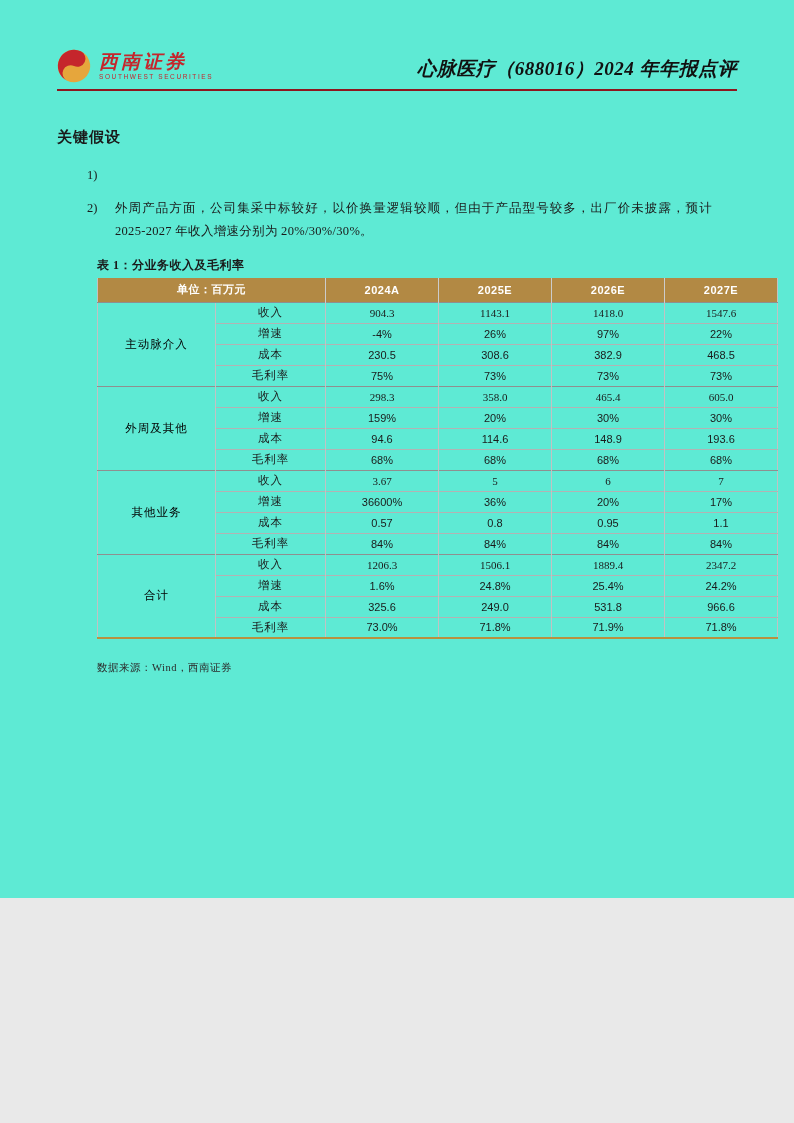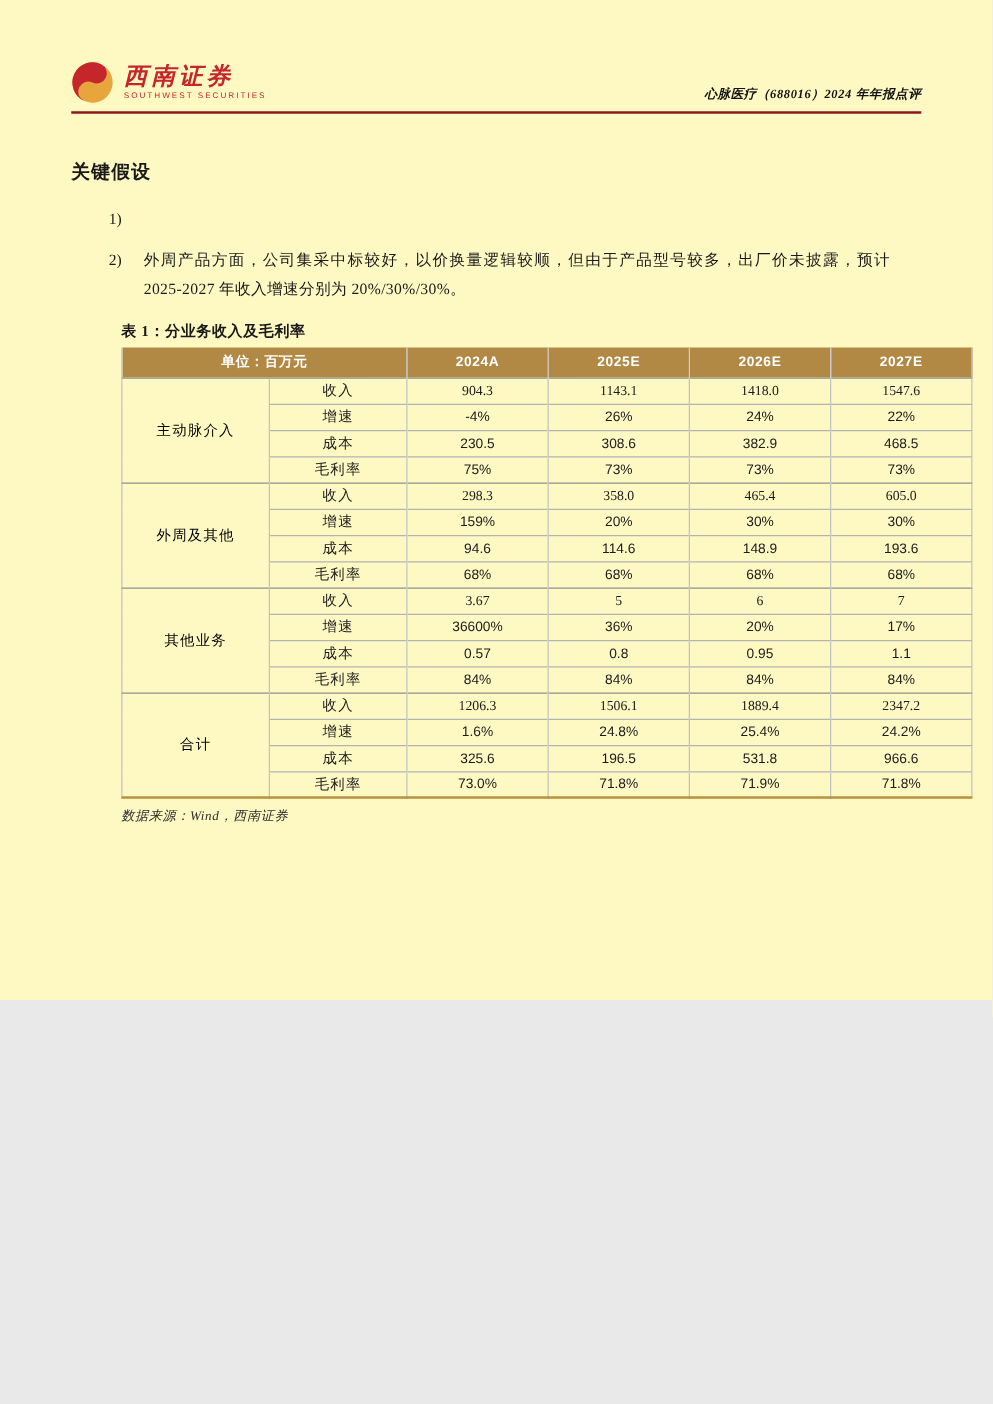--- a/index.html
+++ b/index.html
@@ -1,41 +1,41 @@
 <!DOCTYPE html>
 <html style="--dark-red: #8E161F; --footer-red: #A8242C; --page-red: #C41230; --gold: #B28944; --gold-line: #B8913F; --logo-red: #C5262C; --logo-gold: #E6A63C;"><head>
 <meta charset="utf-8">
 <style>
   * { margin:0; padding:0; box-sizing:border-box; }
   html,body { background:#e9e9e9; }
   body { font-family:"Liberation Serif","DejaVu Serif",serif; }
   .page {
-    position:relative; width:794px; height:800px; margin:0 auto;
-    background:#fef9c3; overflow:hidden; color:#1a1a1a;
+    position:relative; width:794px; height:898px; margin:0 auto;
+    background:#5eead4; overflow:hidden; color:#1a1a1a;
   }
 
   
   .header {
     position:absolute; left:57px; right:57px; top:44px; height:47px;
     border-bottom:2px solid var(--dark-red,#8E161F);
     display:flex; justify-content:space-between; align-items:flex-end;
   }
   .logo { display:flex; align-items:center; gap:8px; padding-bottom:6px; }
   .logo-mark { width:34px; height:34px; transform:rotate(25deg); }
   .logo-text { display:flex; flex-direction:column; line-height:1; }
   .logo-cn {
     font-size:19px; font-weight:bold; color:var(--logo-red,#C5262C);
     letter-spacing:3px; font-style:italic;
   }
   .logo-en {
     font-family:"Liberation Sans","DejaVu Sans",sans-serif;
     font-size:6.5px; color:var(--logo-red,#C5262C); letter-spacing:1.6px; margin-top:3px;
   }
   .report-title {
-    font-size:10px; font-weight:bold; font-style:italic;
+    font-size:19px; font-weight:bold; font-style:italic;
     color:#111; padding-bottom:7px; letter-spacing:0.5px;
   }
 
   
   .content { position:absolute; left:57px; width:680px; top:128px; }
   .section-heading { font-size:15px; font-weight:bold; letter-spacing:1px; margin-bottom:17px; }
   .assumption { display:flex; margin-bottom:11px; }
   .assumption-num { width:28px; flex:0 0 28px; margin-left:30px; font-size:12.5px; line-height:22.4px; }
   .assumption-text {
     width:597px; font-size:12.5px; line-height:22.4px;
@@ -63,21 +63,21 @@
     font-size:11.5px; letter-spacing:1px; color:#000;
     border-left:none; width:118px;
   }
   td.metric-cell { font-size:11.5px; letter-spacing:1px; border-left:1px solid #c2c2c2; width:110px; }
   td.value-cell {
     font-family:"Liberation Sans","DejaVu Sans",sans-serif;
     font-size:11px; border-left:1px solid #c2c2c2;
   }
   tr.inner-row td.metric-cell, tr.inner-row td.value-cell { border-top:1px solid #b3b3b3; }
   tr.group-start td { border-top:1px solid #8f8f8f;font-family:Liberation Serif, serif; }
-  .table-source { margin-top:7px; font-size:10.5px; font-style:italic; color:#2b2b2b; letter-spacing:0.5px; }
+  .table-source { margin-top:22px; font-size:10.5px; color:#2b2b2b; letter-spacing:0.5px; }
 
   
   .footer {
     position:absolute; left:57px; right:57px; top:995px;
     border-top:2px solid var(--dark-red,#8E161F);
     display:flex; justify-content:space-between; align-items:flex-start;
   }
   .footer-disclaimer {
     font-size:12.5px; font-weight:bold; font-style:italic;
     color:var(--footer-red,#A8242C); padding-top:8px; letter-spacing:1px;
@@ -146,21 +146,21 @@
               <td class="metric-cell">收入</td>
               <td class="value-cell">904.3</td>
               <td class="value-cell">1143.1</td>
               <td class="value-cell">1418.0</td>
               <td class="value-cell">1547.6</td>
             </tr>
             <tr class="inner-row">
               <td class="metric-cell">增速</td>
               <td class="value-cell">-4%</td>
               <td class="value-cell">26%</td>
-              <td class="value-cell">24%</td>
+              <td class="value-cell">97%</td>
               <td class="value-cell">22%</td>
             </tr>
             <tr class="inner-row">
               <td class="metric-cell">成本</td>
               <td class="value-cell">230.5</td>
               <td class="value-cell">308.6</td>
               <td class="value-cell">382.9</td>
               <td class="value-cell">468.5</td>
             </tr>
             <tr class="inner-row">
@@ -239,21 +239,21 @@
             <tr class="inner-row">
               <td class="metric-cell">增速</td>
               <td class="value-cell">1.6%</td>
               <td class="value-cell">24.8%</td>
               <td class="value-cell">25.4%</td>
               <td class="value-cell">24.2%</td>
             </tr>
             <tr class="inner-row">
               <td class="metric-cell">成本</td>
               <td class="value-cell">325.6</td>
-              <td class="value-cell">196.5</td>
+              <td class="value-cell">249.0</td>
               <td class="value-cell">531.8</td>
               <td class="value-cell">966.6</td>
             </tr>
             <tr class="inner-row">
               <td class="metric-cell">毛利率</td>
               <td class="value-cell">73.0%</td>
               <td class="value-cell">71.8%</td>
               <td class="value-cell">71.9%</td>
               <td class="value-cell">71.8%</td>
             </tr>

